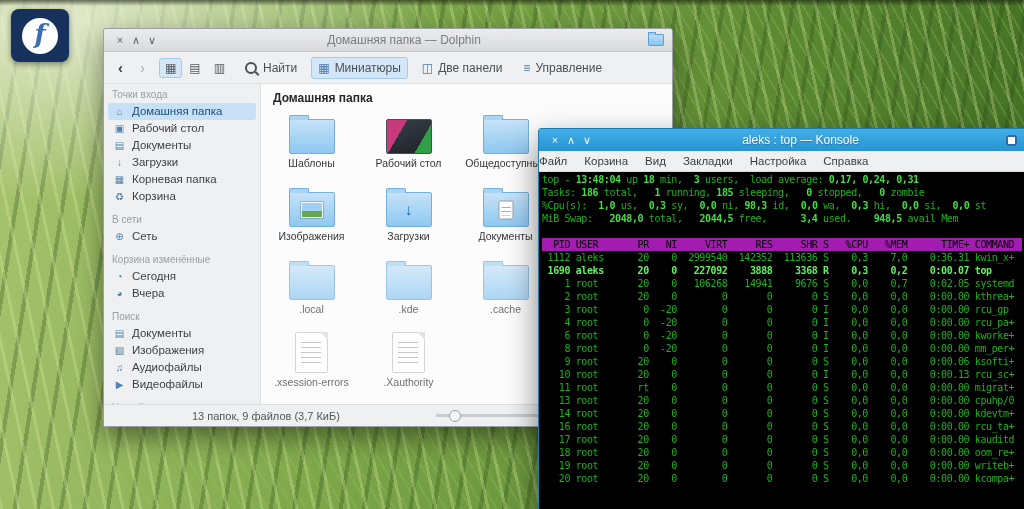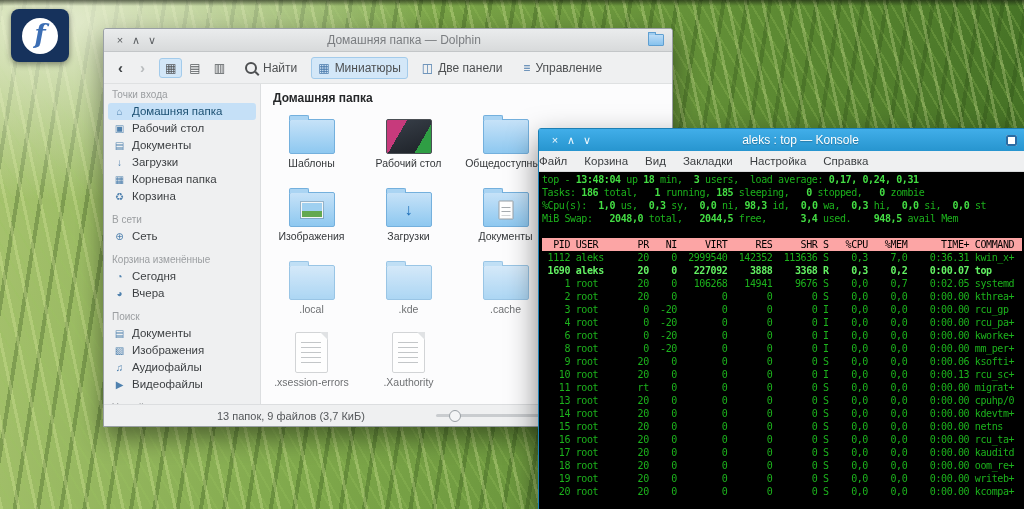--- a/index.html
+++ b/index.html
@@ -59,36 +59,36 @@
   .emblem-img{width:20px;height:14px;background:linear-gradient(180deg,#9fd0f0 55%,#63a84f 55%);border:1px solid #f4f6f7;box-shadow:0 0 0 1px rgba(0,0,0,.18);}
   .emblem-down{color:#1d6fb8;font-size:16px;font-weight:bold;line-height:1;}
   .emblem-doc{width:13px;height:17px;background:#fff;border:1px solid #9aa0a5;border-radius:1px;
     background-image:repeating-linear-gradient(180deg,transparent 0 3px,#a7acb0 3px 4px);background-size:9px 11px;background-position:2px 3px;background-repeat:no-repeat;}
   .thumb-desktop{width:44px;height:33px;border-radius:2px;border:1px solid #4a4f54;
     background:linear-gradient(120deg,#c73a7c 0 32%,rgba(0,0,0,0) 32%),linear-gradient(300deg,#2f9e44 0 26%,rgba(0,0,0,0) 26%),linear-gradient(160deg,#39404a,#1d2127);}
   .page{width:31px;height:39px;background:#fff;border:1px solid #c3c6c8;border-radius:2px;position:relative;}
   .page::before{content:'';position:absolute;left:5px;top:9px;width:20px;height:21px;background:repeating-linear-gradient(180deg,#aeb2b5 0 1px,transparent 1px 5px);}
   .page::after{content:'';position:absolute;top:-1px;right:-1px;width:0;height:0;border-top:8px solid #d6d9db;border-left:8px solid transparent;}
   .statusbar{height:21px;border-top:1px solid #dcdee0;display:flex;align-items:center;font-size:11px;color:#54575a;padding:0 12px;flex:0 0 auto;}
-  .sb-text{margin-left:101px;white-space:nowrap;}
+  .sb-text{margin-left:76px;white-space:nowrap;}
   .zoom{margin-left:auto;display:flex;align-items:center;width:224px;position:relative;height:100%;cursor:pointer;}
   .groove{height:3px;background:#c9cccf;border-radius:2px;flex:1;}
   .handle{position:absolute;left:13px;top:50%;transform:translateY(-50%);width:10px;height:10px;border-radius:50%;background:#f4f5f6;border:1px solid #9aa0a5;}
   
   .konsole{left:538px;top:128px;width:486px;height:381px;z-index:30;border:1px solid #1c7fb4;box-shadow:0 12px 30px rgba(0,0,0,.5);}
   .k-titlebar{background:linear-gradient(#41aee9,#2795cf);color:#fff;}
   .k-titlebar .tb-winbtn{color:#f0f8fd;}
   .k-title{text-shadow:0 1px 1px rgba(0,0,0,.25);}
   .k-appicon{width:11px;height:11px;background:#fff;border-radius:2px;display:inline-block;box-shadow:inset 0 0 0 2px #2b6ca3;}
   .k-menubar{height:20px;background:#eff0f1;border-bottom:1px solid #d8dadb;display:flex;align-items:center;gap:17px;padding:0 0;font-size:11.5px;color:#3a3d40;flex:0 0 auto;}
   .menu-item{cursor:pointer;}
   .k-term{flex:1;background:#000;padding:1px 3px;overflow:hidden;font-family:"DejaVu Sans Mono",monospace;font-size:10px;line-height:13px;letter-spacing:-0.4px;color:#1cb21c;}
   .t-line{white-space:pre;}
   .t-line b{color:#44de44;font-weight:bold;}
-  .t-header{background:#fca5a5;color:#000;}
+  .t-header{background:#a21caf;color:#000;}
   .t-row.hl{color:#63f163;font-weight:bold;}
 </style>
 </head>
 <body>
 
 <div class="screen">
 
   <div class="fedora">
     <div class="fedora-circle">
       <span class="fedora-f">f</span>
@@ -308,21 +308,20 @@
           <div class="t-line t-row">    2 root       20    0        0       0       0 S    0,0    0,0    0:00.00 kthrea+</div>
           <div class="t-line t-row">    3 root        0  -20        0       0       0 I    0,0    0,0    0:00.00 rcu_gp</div>
           <div class="t-line t-row">    4 root        0  -20        0       0       0 I    0,0    0,0    0:00.00 rcu_pa+</div>
           <div class="t-line t-row">    6 root        0  -20        0       0       0 I    0,0    0,0    0:00.00 kworke+</div>
           <div class="t-line t-row">    8 root        0  -20        0       0       0 I    0,0    0,0    0:00.00 mm_per+</div>
           <div class="t-line t-row">    9 root       20    0        0       0       0 S    0,0    0,0    0:00.06 ksofti+</div>
           <div class="t-line t-row">   10 root       20    0        0       0       0 I    0,0    0,0    0:00.13 rcu_sc+</div>
           <div class="t-line t-row">   11 root       rt    0        0       0       0 S    0,0    0,0    0:00.00 migrat+</div>
           <div class="t-line t-row">   13 root       20    0        0       0       0 S    0,0    0,0    0:00.00 cpuhp/0</div>
           <div class="t-line t-row">   14 root       20    0        0       0       0 S    0,0    0,0    0:00.00 kdevtm+</div>
-          <div class="t-line t-row">   15 root       20    0        0       0       0 S    0,0    0,0    0:00.00 netns</div>
           <div class="t-line t-row">   16 root       20    0        0       0       0 S    0,0    0,0    0:00.00 rcu_ta+</div>
           <div class="t-line t-row">   17 root       20    0        0       0       0 S    0,0    0,0    0:00.00 kauditd</div>
           <div class="t-line t-row">   18 root       20    0        0       0       0 S    0,0    0,0    0:00.00 oom_re+</div>
           <div class="t-line t-row">   19 root       20    0        0       0       0 S    0,0    0,0    0:00.00 writeb+</div>
           <div class="t-line t-row">   20 root       20    0        0       0       0 S    0,0    0,0    0:00.00 kcompa+</div>
         </div>
     </div>
   </div>
 
 </div>

